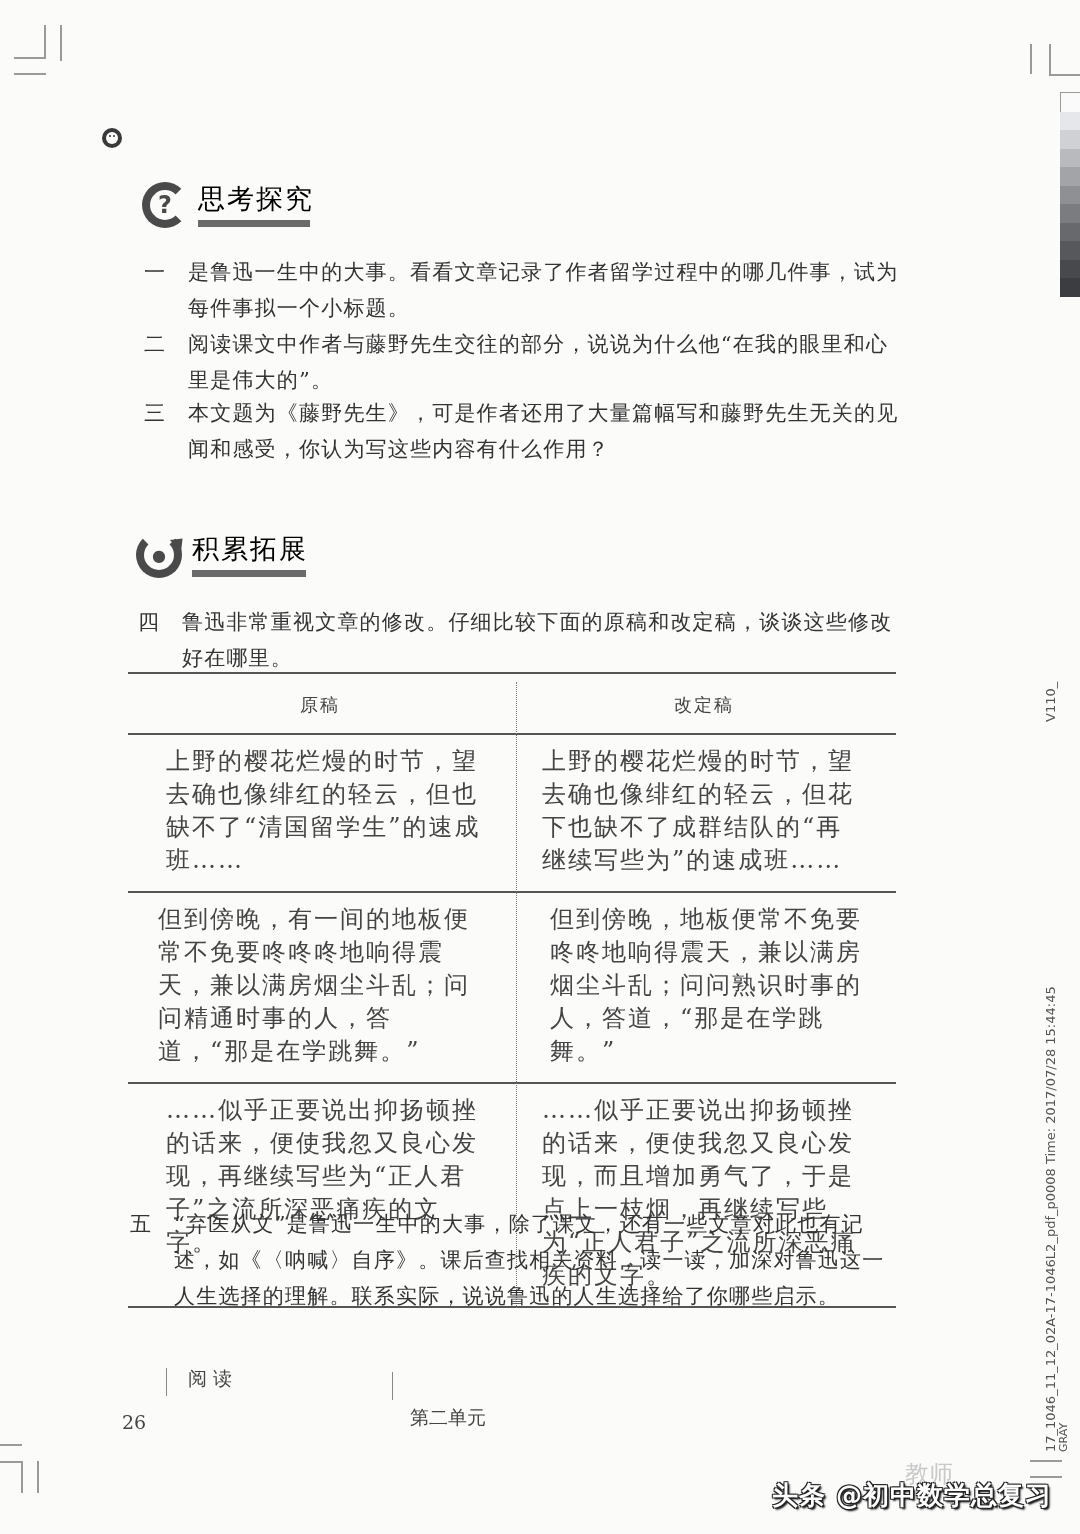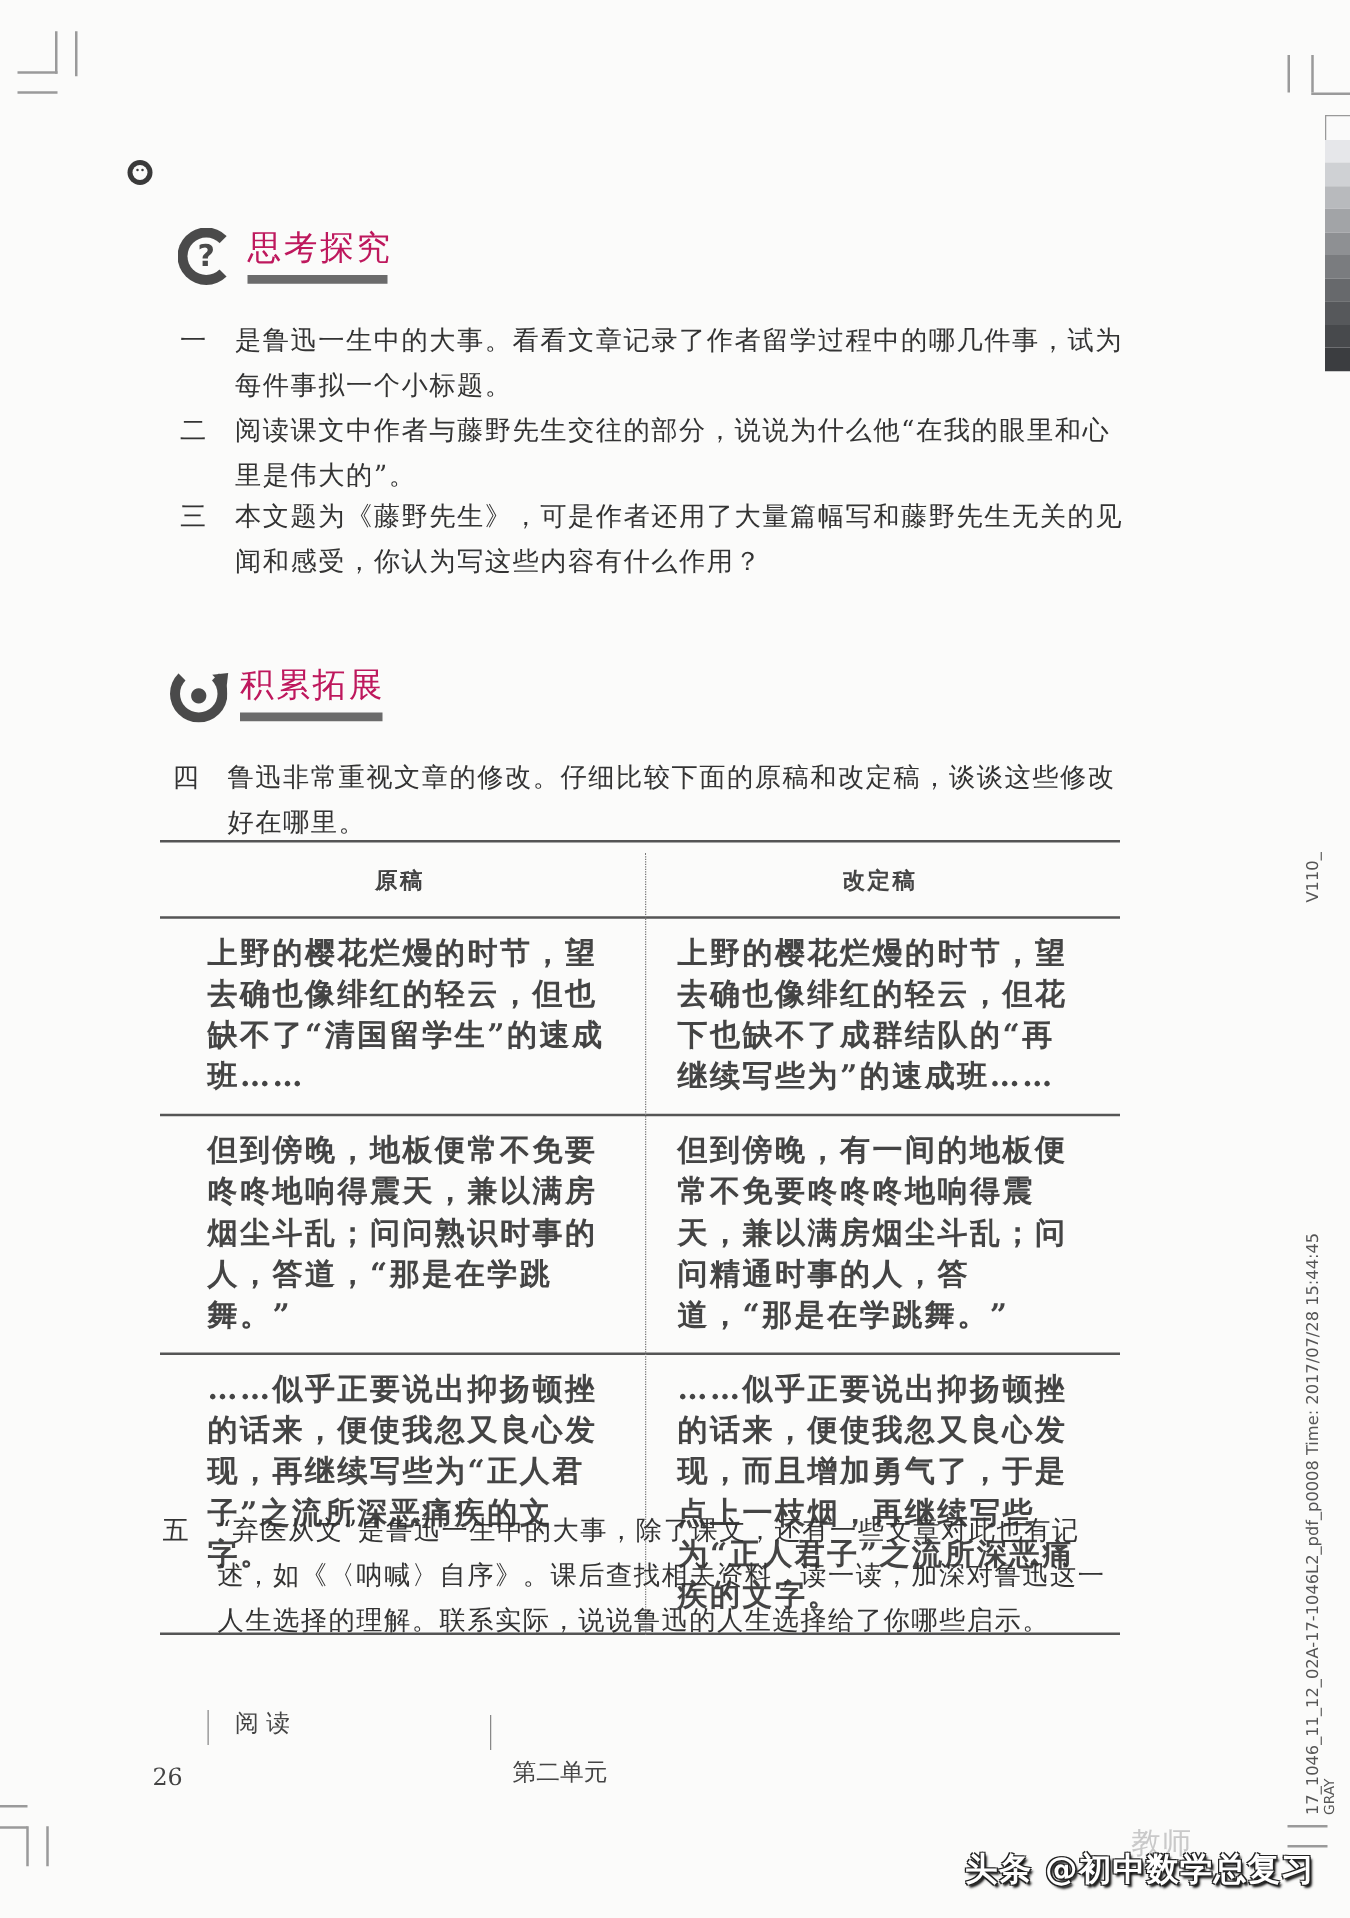--- a/index.html
+++ b/index.html
@@ -37,32 +37,32 @@
   }
   .sec-icon.q { border-right-color: transparent; transform: rotate(0deg); }
   .sec-icon.arrow { border-top-color: transparent; }
   .sec-icon.arrow::after {
     content: ""; position: absolute; right: -10px; top: -6px;
     border-left: 10px solid #4a4a4a; border-top: 8px solid transparent; border-bottom: 8px solid transparent;
     transform: rotate(-45deg);
   }
   .sec-title-wrap { margin-left: 10px; }
   .sec-title {
-    font-family: "DejaVu Serif", serif; font-size: 27px; color: #be185d; letter-spacing: 2px; line-height: 34px;
+    font-family: "DejaVu Serif", serif; font-size: 27px; color: #000000; letter-spacing: 2px; line-height: 34px;
   }
   .sec-underline { height: 7px; background: #6b6b6b; margin-top: 4px; }
 
   
   .q-item { position: absolute; display: flex; font-size: 21px; line-height: 36px; color: #333; }
   .q-num { width: 44px; flex: none; }
   .q-text { flex: 1; letter-spacing: 1.2px; }
 
   
   .table { position: absolute; left: 128px; top: 672px; width: 768px; }
-  .row { display: flex; position: relative; font-weight: bold; }
+  .row { display: flex; position: relative; }
   .cell { width: 50%; box-sizing: border-box; font-size: 24px; line-height: 33px; color: #444; letter-spacing: 2px; }
   .hr { height: 2px; background: #555; }
   .vline { position: absolute; left: 388px; top: 10px; bottom: 0; border-left: 1px dotted #777; }
   .thead .cell { text-align: center; padding: 14px 0 12px; font-size: 18px; }
   .tbody .cell { padding: 10px 20px 14px 38px; }
   .tbody .cell.right { padding-left: 30px; padding-right: 28px; }
 
   
   .footer { position: absolute; top: 1364px; left: 122px; font-size: 19px; color: #444; }
   .footer .sep { position: absolute; width: 1px; height: 28px; background: #888; }
@@ -161,22 +161,22 @@
     <div class="cell">原稿</div>
     <div class="cell">改定稿</div>
   </div>
   <div class="hr"></div>
   <div class="row tbody">
     <div class="cell">上野的樱花烂熳的时节，望去确也像绯红的轻云，但也缺不了“清国留学生”的速成班……</div>
     <div class="cell right">上野的樱花烂熳的时节，望去确也像绯红的轻云，但花下也缺不了成群结队的“再继续写些为”的速成班……</div>
   </div>
   <div class="hr"></div>
   <div class="row tbody">
+    <div class="cell right">但到傍晚，有一间的地板便常不免要咚咚咚地响得震天，兼以满房烟尘斗乱；问问精通时事的人，答道，“那是在学跳舞。”</div>
     <div class="cell">但到傍晚，地板便常不免要咚咚地响得震天，兼以满房烟尘斗乱；问问熟识时事的人，答道，“那是在学跳舞。”</div>
-    <div class="cell right">但到傍晚，有一间的地板便常不免要咚咚咚地响得震天，兼以满房烟尘斗乱；问问精通时事的人，答道，“那是在学跳舞。”</div>
   </div>
   <div class="hr"></div>
   <div class="row tbody">
     <div class="cell">……似乎正要说出抑扬顿挫的话来，便使我忽又良心发现，再继续写些为“正人君子”之流所深恶痛疾的文字。</div>
     <div class="cell right">……似乎正要说出抑扬顿挫的话来，便使我忽又良心发现，而且增加勇气了，于是点上一枝烟，再继续写些为“正人君子”之流所深恶痛疾的文字。</div>
   </div>
   <div class="hr"></div>
 </div>
 
 <div class="q-item" style="left:130px;top:1206px;width:764px;">

